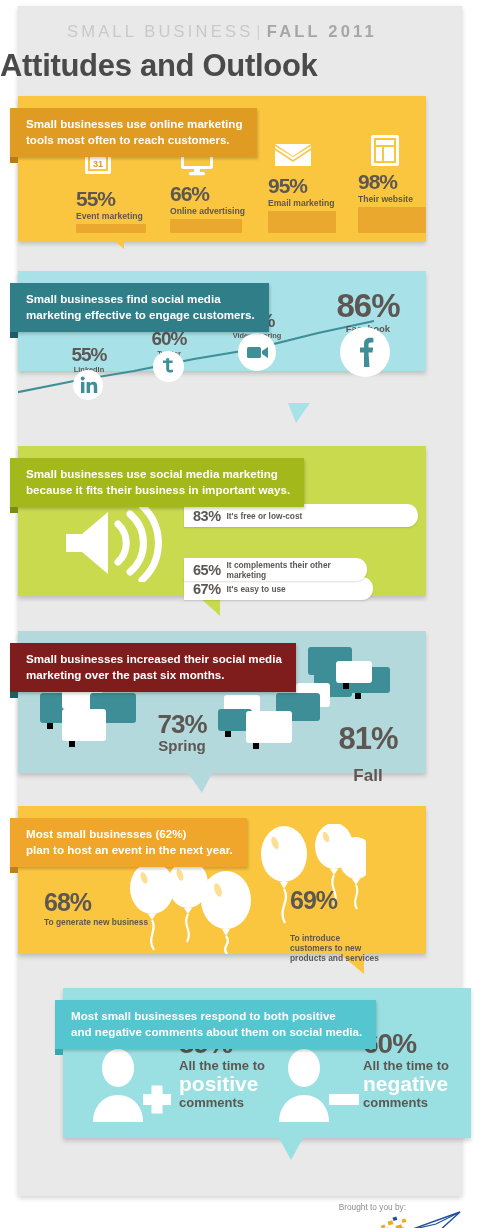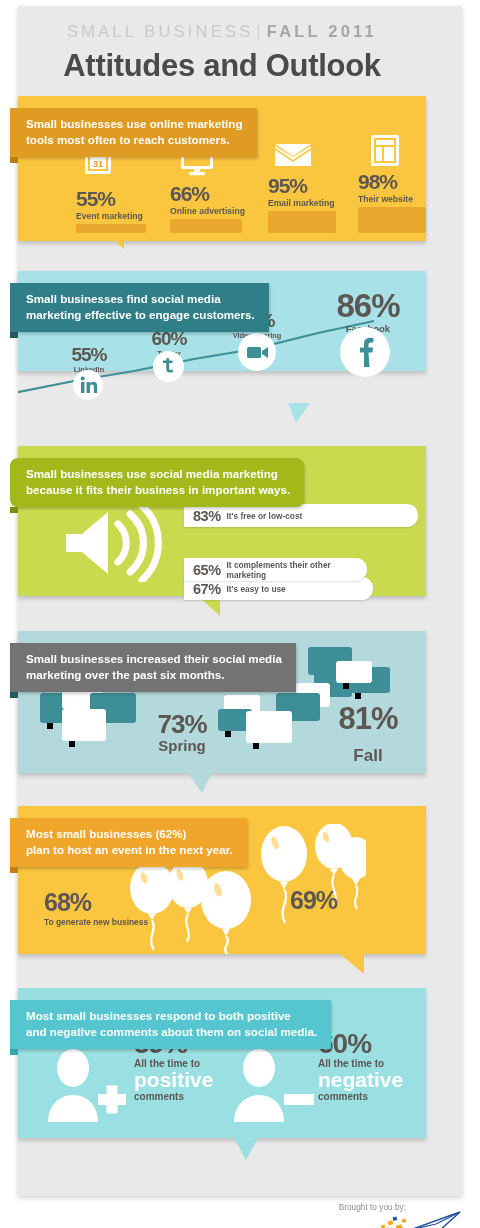--- a/index.html
+++ b/index.html
@@ -20,21 +20,21 @@
   }
 
   
   .kicker{
     position:absolute;left:0;top:22px;width:444px;text-align:center;
     font-size:16.5px;letter-spacing:3.2px;color:#c9c9c9;font-weight:400;
   }
   .kicker .sep{color:#d2d2d2;font-weight:400;margin:0 3px;}
   .kicker .bold{color:#a6a6a6;font-weight:bold;letter-spacing:3.2px;}
   .title{
-    position:absolute;left:0;top:48px;width:444px;text-align:center;
+    position:absolute;left:0;top:48px;width:444px;
     font-size:31px;font-weight:bold;color:#4a4a4a;letter-spacing:-.3px;
   }
 
   
   .panel{position:absolute;left:18px;width:408px;}
   .panel .body{
     position:absolute;left:0;top:0;width:408px;height:100%;
     box-shadow:0 3px 4px rgba(0,0,0,.17);
   }
   .tail{position:absolute;width:0;height:0;border-style:solid;}
@@ -78,39 +78,39 @@
     left:270px;top:132px;
     border-width:20px 14px 0 8px;border-color:#a8e1e7 transparent transparent transparent;
   }
   .s2node{position:absolute;text-align:center;}
   .s2node .pct{font-size:19px;display:block;line-height:1;margin-top:12px;}
   .s2node .lbl{font-size:7.4px;display:block;margin-top:1px;}
 
   
   #s3{top:446px;height:150px;}
   #s3 .body{background:#cada4f;}
-  #s3 .banner{background:#a3b81b;border-radius:8px;}
+  #s3 .banner{background:#a3b81b;}
   #s3 .banner .nub{background:#7d8d13;}
   #s3 .tail{
     left:180px;top:150px;
     border-width:20px 0 0 22px;border-color:#cada4f transparent transparent transparent;
   }
   .gbar{
     position:absolute;height:23px;background:#ffffff;
     border-radius:0 11px 11px 0;
     box-shadow:0 1px 2px rgba(0,0,0,.13);
     display:flex;align-items:center;padding-left:9px;box-sizing:border-box;
   }
   .gbar .pct{font-size:14.5px;margin-right:6px;letter-spacing:-.5px;}
   .gbar .lbl{font-size:8.3px;font-weight:bold;color:#5c5753;}
 
   
   #s4{top:631px;height:142px;}
   #s4 .body{background:#b4d9dc;}
-  #s4 .banner{background:#737373;}
+  #s4 .banner{background:#7f1d1d;}
   #s4 .banner .nub{background:#205a62;}
   #s4 .tail{
     left:170px;top:142px;
     border-width:20px 10px 0 14px;border-color:#b4d9dc transparent transparent transparent;
   }
   .bub{position:absolute;border-radius:3px;}
   .bub:after{
     content:"";position:absolute;width:0;height:0;border-style:solid;
     left:7px;top:100%;
   }
@@ -125,31 +125,31 @@
   #s5 .banner .nub{background:#c2801a;}
   #s5 .tail{
     left:322px;top:148px;
     border-width:20px 0 0 24px;border-color:#fbc63f transparent transparent transparent;
   }
   .s5stat{position:absolute;}
   .s5stat .pct{font-size:25px;display:block;line-height:1;}
   .s5stat .lbl{font-size:8.4px;display:block;margin-top:2px;line-height:1.2;}
 
   
-  #s6{top:988px;height:150px;}
+  #s6{top:988px;height:150px;margin-left:45px;}
   #s6 .body{background:#9ae0e2;}
   #s6 .banner{background:#55c6d0;}
   #s6 .banner .nub{background:#3ba5af;}
   #s6 .tail{
     left:216px;top:150px;
     border-width:22px 12px 0 12px;border-color:#9ae0e2 transparent transparent transparent;
   }
   .s6group{position:absolute;}
   .s6group .pct{font-size:28px;display:block;line-height:1;}
-  .s6group .small{font-size:10px;font-weight:bold;color:#5c5753;display:block;}
+  .s6group .small{font-size:13px;font-weight:bold;color:#5c5753;display:block;}
   .s6group .big{font-size:21px;font-weight:bold;color:#ffffff;display:block;line-height:1.05;}
 
   
   .foot{position:absolute;left:0;top:1198px;width:480px;}
   .foot .by{
     position:absolute;right:74px;top:4px;font-size:8.3px;color:#8d8d8d;
   }
 </style>
 </head>
 <body>
@@ -315,21 +315,21 @@
     <div class="bub" style="left:206px;top:64px;width:36px;height:24px;background:#ffffff;"></div>
     <div class="bub" style="left:258px;top:62px;width:44px;height:28px;background:#3d8e96;"></div>
     <div class="bub" style="left:200px;top:78px;width:34px;height:22px;background:#3d8e96;"></div>
     <div class="bub" style="left:228px;top:80px;width:46px;height:32px;background:#ffffff;"></div>
 
     <div class="s4stat" style="left:128px;top:80px;width:72px;">
       <span class="pct">73%</span>
       <span class="lbl">Spring</span>
     </div>
     <div class="s4stat" style="left:306px;top:72px;width:88px;">
-      <span class="pct" style="font-size:31px;">81%</span>
+      <span class="pct" style="font-size:31px;margin-top:20px;">81%</span>
       <span class="lbl" style="font-size:17px;margin-top:12px;">Fall</span>
     </div>
   </div>
 
   <div class="panel" id="s5">
     <div class="body"></div>
     <div class="tail"></div>
     <div class="banner">Most small businesses (62%)
 plan to host an event in the next year.<span class="nub"></span></div>
 
@@ -369,20 +369,23 @@
         <ellipse cx="70" cy="13" rx="2.8" ry="5.5" transform="rotate(-20 70 13)"></ellipse>
       </g>
     </svg>
 
     <div class="s5stat" style="left:26px;top:84px;width:130px;">
       <span class="pct">68%</span>
       <span class="lbl">To generate new business</span>
     </div>
     <div class="s5stat" style="left:272px;top:64px;width:110px;white-space:pre-line;">
       <span class="pct">69%</span>
+      <span class="lbl">To introduce
+customers to new
+products and services</span>
     </div>
   </div>
 
   <div class="panel" id="s6">
     <div class="body"></div>
     <div class="tail"></div>
     <div class="banner">Most small businesses respond to both positive
 and negative comments about them on social media.<span class="nub"></span></div>
 
     <svg style="position:absolute;left:22px;top:58px;" width="90" height="80" viewBox="0 0 90 80">

